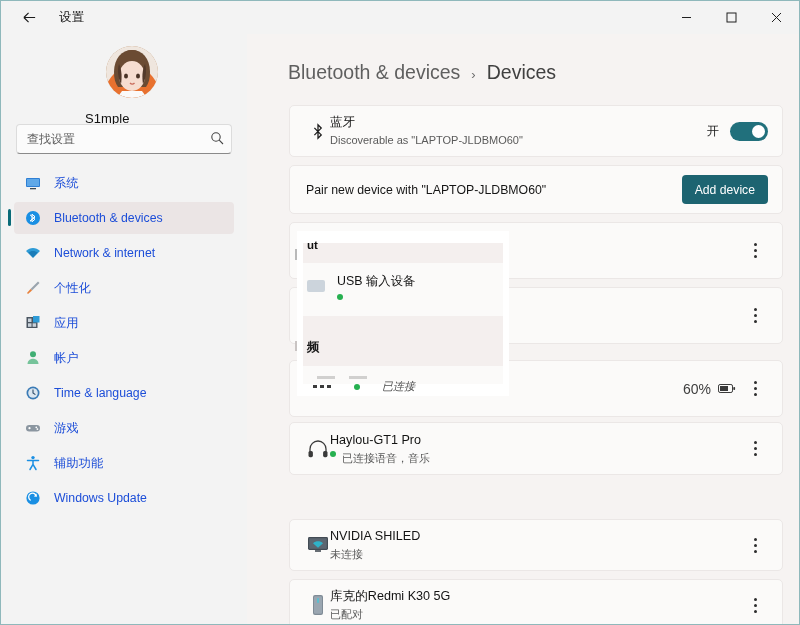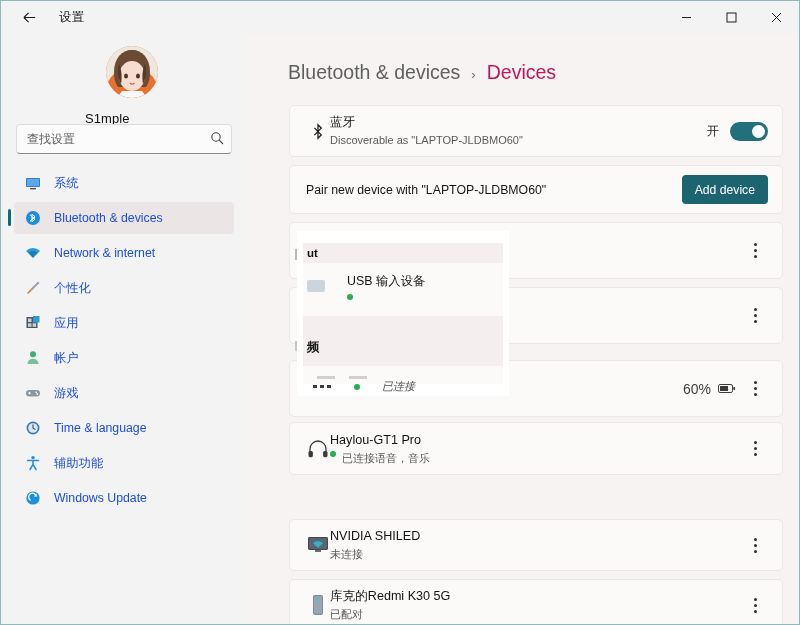--- a/index.html
+++ b/index.html
@@ -103,21 +103,21 @@
     background: #f6f3f2;
     overflow: hidden;
   }
   .crumb {
     position: absolute; left: 41px; top: 27px;
     display: flex; align-items: baseline; gap: 11px;
     font-size: 19.5px;
   }
   .crumb-parent { color: #5f5f5f; }
   .crumb-sep { color: #6b6b6b; font-size: 13px; }
-  .crumb-cur { color: #be185d; }
+  .crumb-cur { color: #404040; }
 
   .card {
     position: absolute; left: 42px; width: 494px;
     background: #fbfaf9;
     border: 1px solid #ebe7e6;
     border-radius: 5px;
   }
   .card.bt     { top: 71px;  height: 52px; }
   .card.pair   { top: 131px; height: 49px; }
   .card.rowA   { top: 188px; height: 57px; }
@@ -182,26 +182,26 @@
   }
   .gl-inner { position: absolute; left: 6px; top: 0; width: 200px; }
   .gl-band {
     background: #f4efee; width: 200px;
   }
   .gl-band.b1 { position:absolute; top: 12px; height: 20px; }
   .gl-band.b2 { position:absolute; top: 85px; height: 50px; }
   .gl-band.b3 { position:absolute; top: 135px; height: 18px; background:#fbfaf9; }
   .gl-white  { position:absolute; top: 32px; height: 53px; width: 200px; background:#fbfaf9; }
   .gl-ut {
-    position: absolute; left: 10px; top: 12px;
+    position: absolute; left: 10px; top: 4px;
     font-size: 11.5px; color: #121212; font-weight: bold; line-height: 20px;
   }
   .gl-row { position: absolute; left: 10px; top: 40px; display: flex; align-items: center; }
   .gl-kb { width: 18px; height: 12px; background: #ccd4dc; border-radius: 2px; flex:0 0 18px; }
-  .gl-rowtxt { margin-left: 22px; }
+  .gl-rowtxt { margin-left: 12px; }
   .gl-title { font-size: 12.4px; color: #131313; line-height: 17px; }
   .gl-ye {
     position: absolute; left: 10px; top: 108px;
     font-size: 12.4px; color: #1a1a1a; font-weight: bold;
   }
   .gl-ghost {
     position: absolute; left: 20px; top: 145px;
     display: flex; gap: 14px; opacity: .28;
   }
   .gl-ghost span { display:block; width: 18px; height: 3px; background:#666; }
@@ -356,38 +356,38 @@
           <circle cx="8" cy="4.3" r="3" fill="#3fae73"></circle>
           <path d="M2.5 14c0-3.2 2.5-5.3 5.5-5.3s5.5 2.1 5.5 5.3z" fill="#76c39a"></path>
         </svg>
       </span>
       <span>帐户</span>
     </div>
 
     <div class="navitem">
       <span class="nav-ico">
         <svg width="16" height="16" viewBox="0 0 16 16">
+          <circle cx="8" cy="8" r="6.5" fill="#3a7ab5"></circle>
+          <circle cx="8" cy="8" r="4.8" fill="#dbe6f0"></circle>
+          <path d="M8 4.6V8l2.4 1.6" stroke="#2c4a68" stroke-width="1.1" fill="none"></path>
+        </svg>
+      </span>
+      <span>Time &amp; language</span>
+    </div>
+
+    <div class="navitem">
+      <span class="nav-ico">
+        <svg width="16" height="16" viewBox="0 0 16 16">
           <rect x="1" y="5" width="14" height="6.5" rx="3.2" fill="#8b96a0"></rect>
           <circle cx="4.5" cy="8.2" r="1.1" fill="#fff"></circle>
           <circle cx="11.3" cy="7.3" r=".9" fill="#fff"></circle>
           <circle cx="12.4" cy="9.1" r=".9" fill="#fff"></circle>
         </svg>
       </span>
       <span>游戏</span>
-    </div>
-
-    <div class="navitem">
-      <span class="nav-ico">
-        <svg width="16" height="16" viewBox="0 0 16 16">
-          <circle cx="8" cy="8" r="6.5" fill="#3a7ab5"></circle>
-          <circle cx="8" cy="8" r="4.8" fill="#dbe6f0"></circle>
-          <path d="M8 4.6V8l2.4 1.6" stroke="#2c4a68" stroke-width="1.1" fill="none"></path>
-        </svg>
-      </span>
-      <span>Time &amp; language</span>
     </div>
 
     <div class="navitem">
       <span class="nav-ico">
         <svg width="16" height="16" viewBox="0 0 16 16">
           <circle cx="8" cy="2.6" r="1.7" fill="#1a8fe3"></circle>
           <path d="M2.5 5.4h11M8 5.4v4M8 9.4L5 14.5M8 9.4l3 5.1" stroke="#1a8fe3" stroke-width="1.5" fill="none" stroke-linecap="round"></path>
         </svg>
       </span>
       <span>辅助功能</span>

